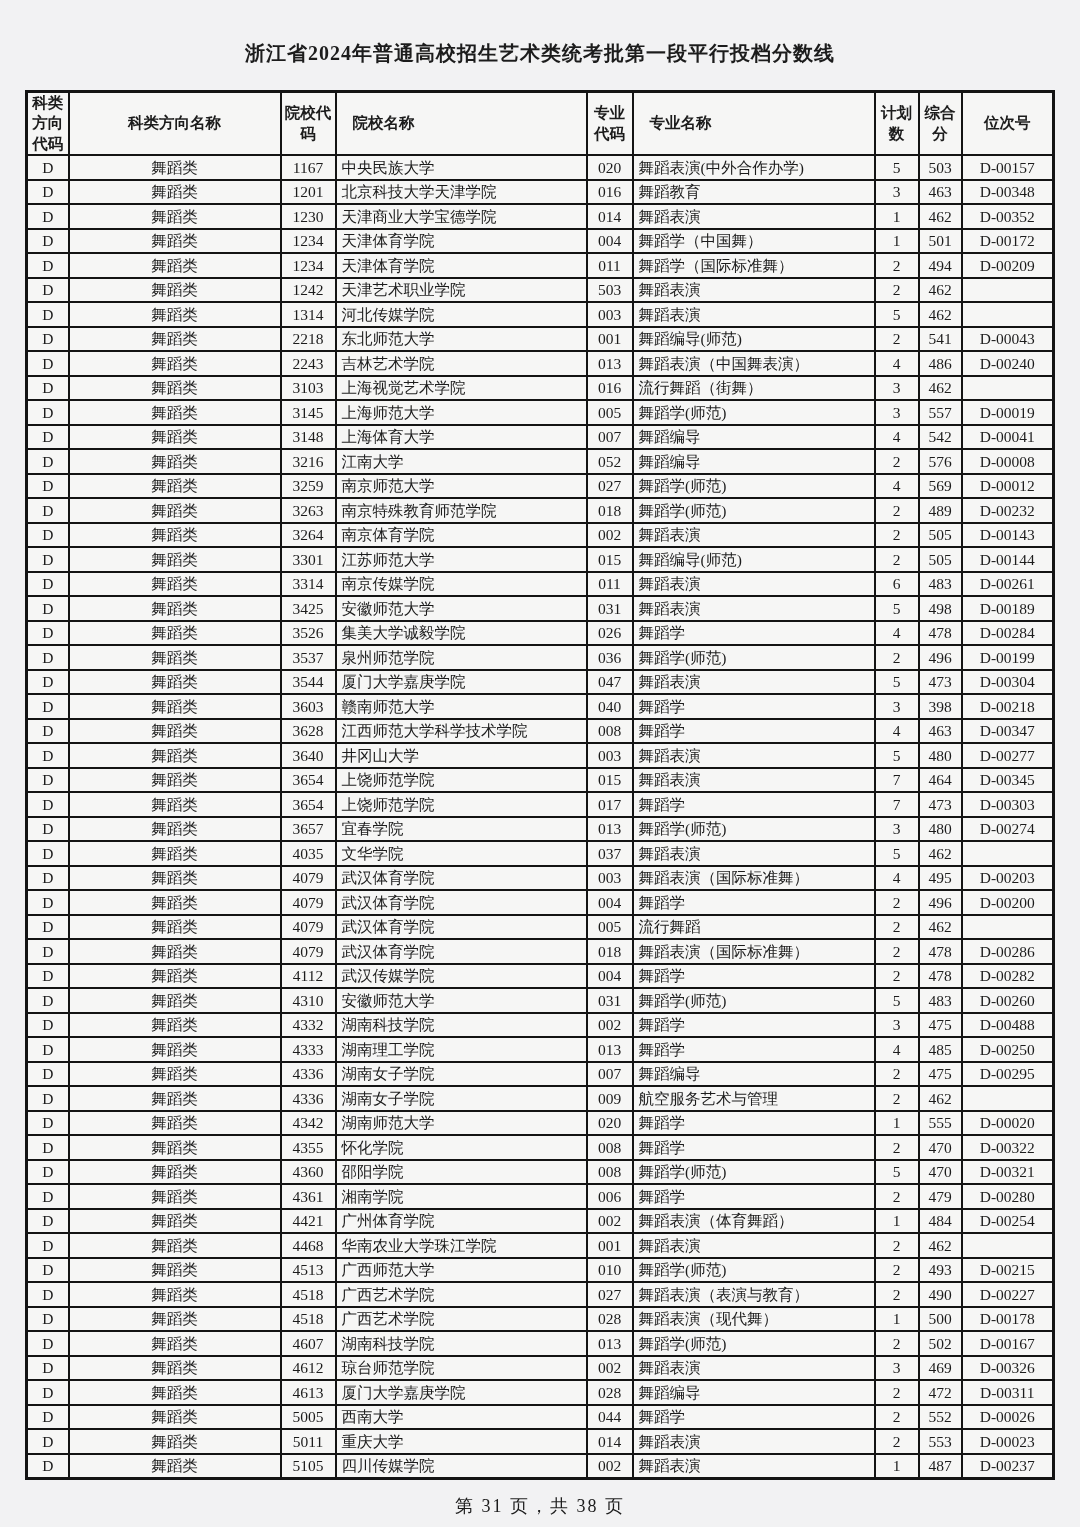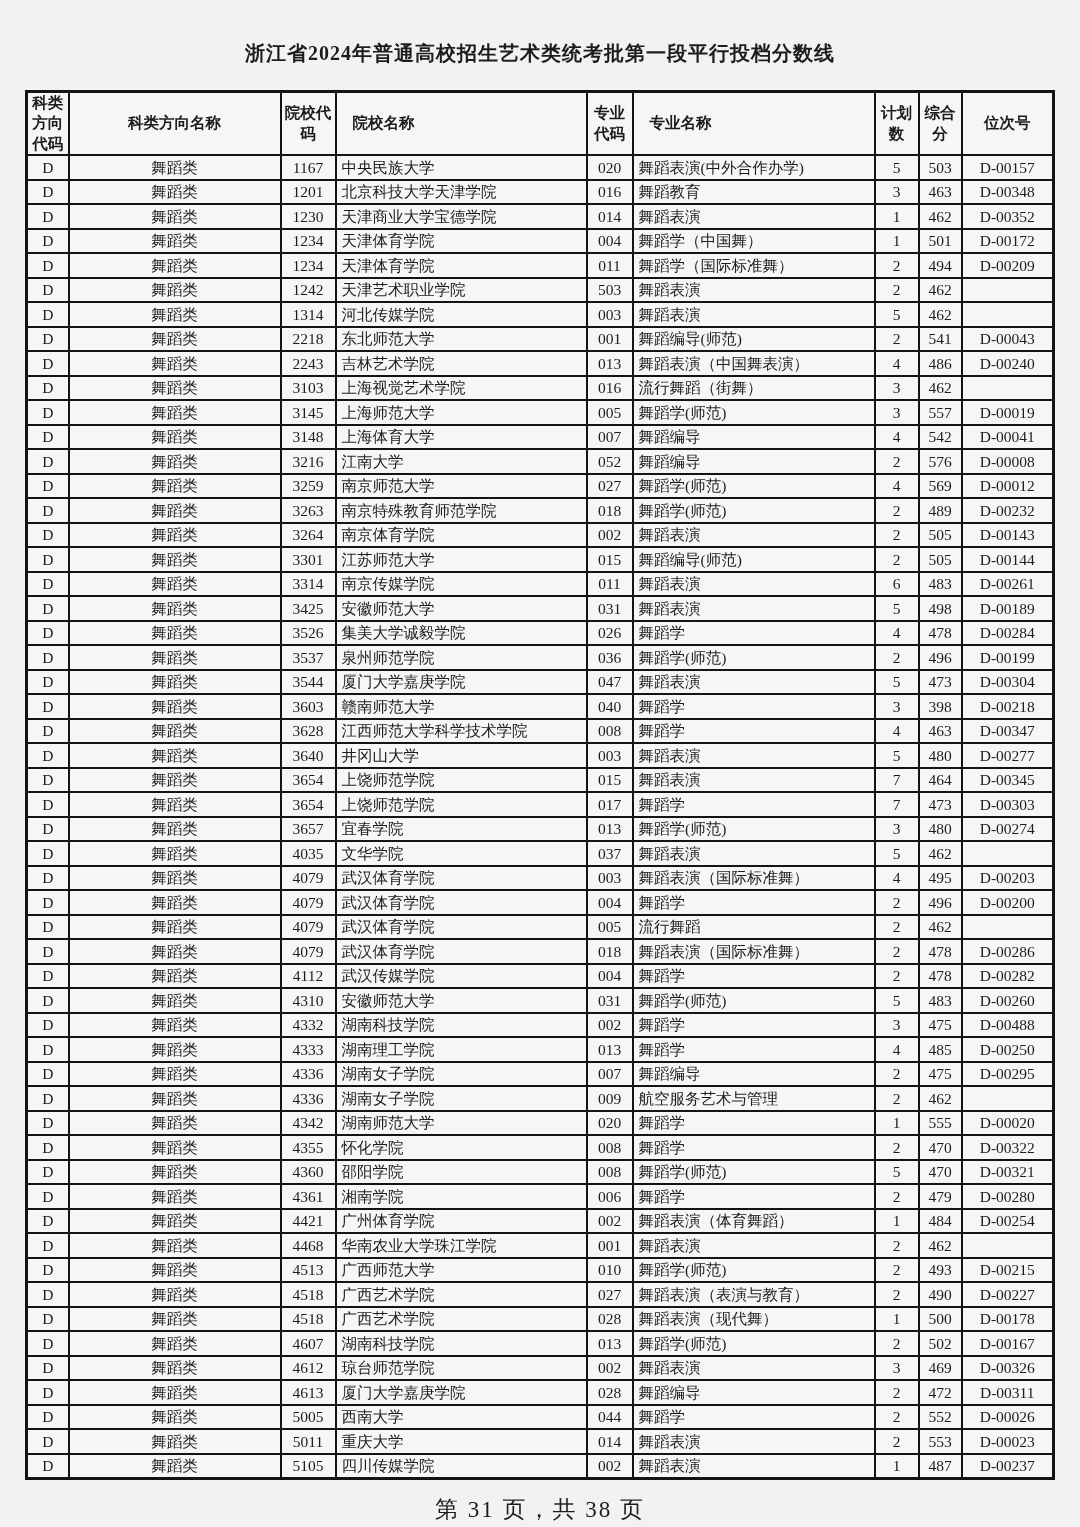--- a/index.html
+++ b/index.html
@@ -60,21 +60,21 @@
     font-size:15.5px;
     line-height:1;
     height:22.5px;
     text-align:center;
     white-space:nowrap;
   }
   td.left{text-align:left;padding-left:5px;}
   .footer{
     text-align:center;
     margin-top:14px;
-    font-size:23px;
+    font-size:18px;
     letter-spacing:2px;
   }
 </style>
 </head>
 <body>
 
 <div class="page">
 
   <h1 class="title">浙江省2024年普通高校招生艺术类统考批第一段平行投档分数线</h1>
 

